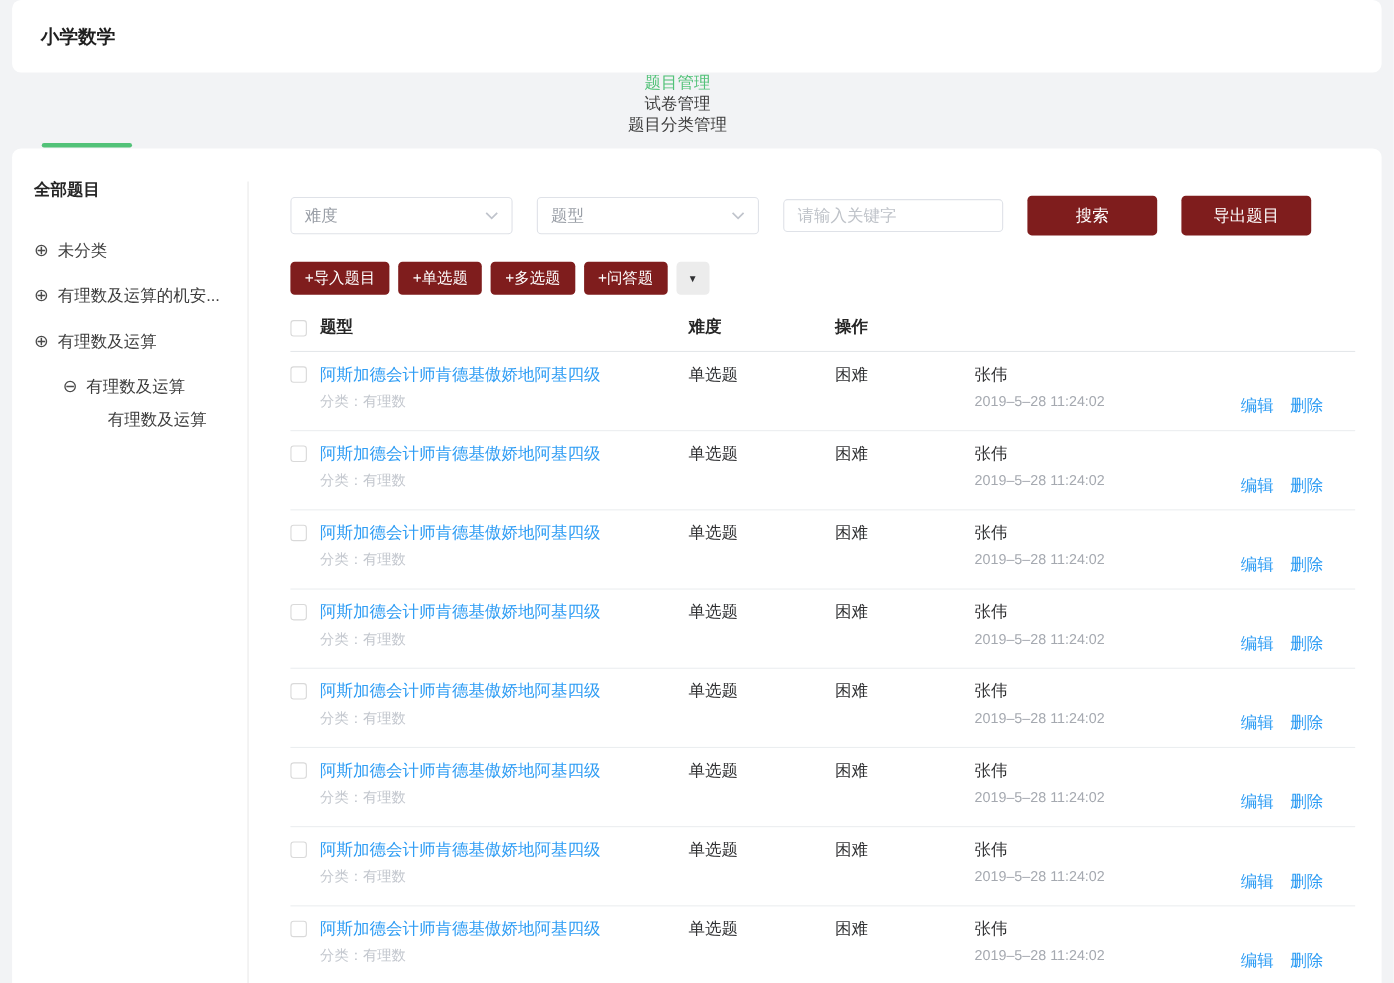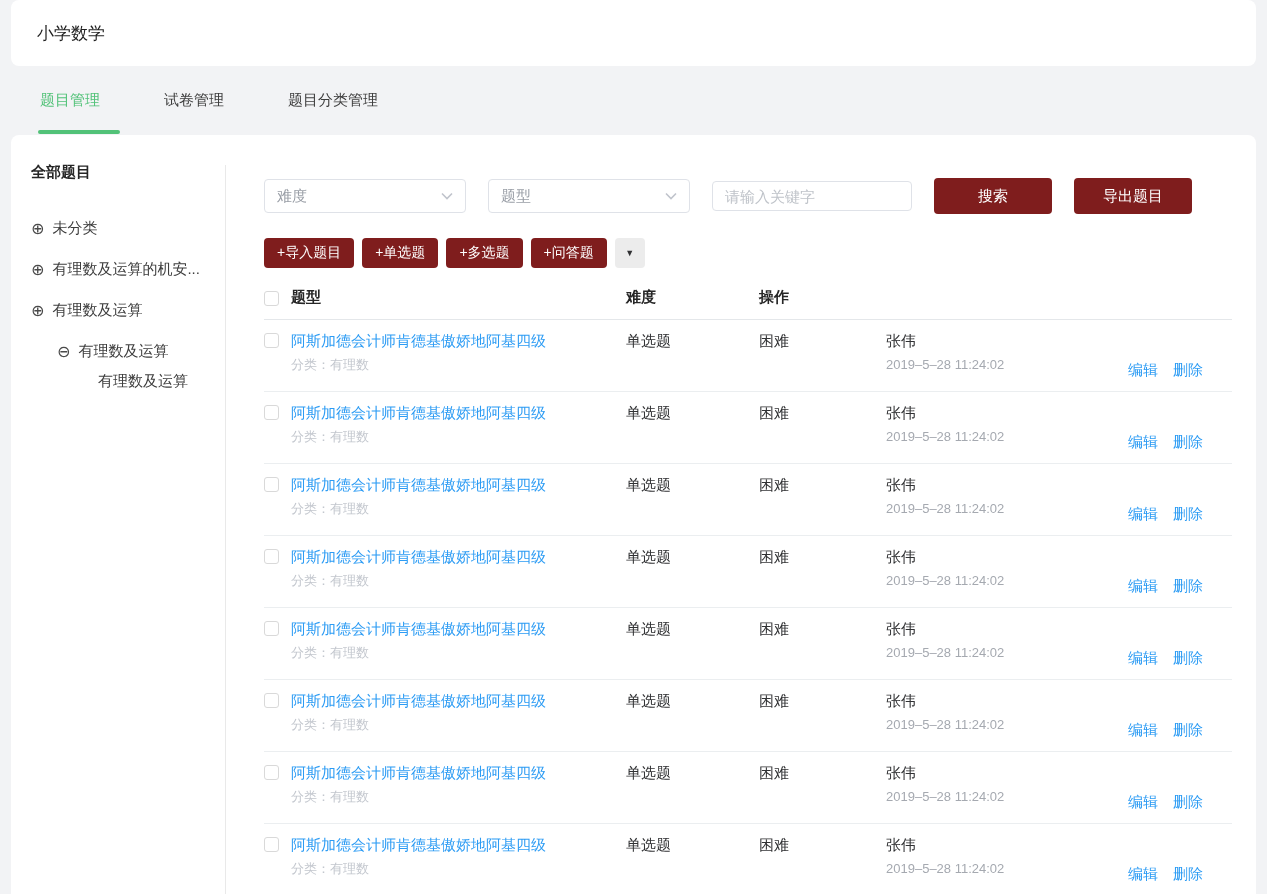--- a/index.html
+++ b/index.html
@@ -8,25 +8,25 @@
     background:#f2f3f5;
     font-family:"Liberation Sans","DejaVu Sans",sans-serif;
     font-size:15px; color:#303133;
     overflow:hidden;
   }
   
   .header-card {
     margin:0 11px; height:66px; background:#fff; border-radius:8px;
     display:flex; align-items:center; padding-left:26px;
   }
-  .page-title { font-size:17px; font-weight:400; color:#1f1f1f; }
+  .page-title { font-size:17px; font-weight:700; color:#1f1f1f; }
 
   
   .tab-bar { margin:0 11px; height:69px; position:relative;
-    display:flex; align-items:center; padding-left:29px; }
+    display:flex; align-items:center; padding-left:29px;flex-direction:column; }
   .tab { font-size:15px; color:#3d3d3d; margin-right:64px; cursor:pointer; }
   .tab.active { color:#52c278; }
   .tab-underline {
     position:absolute; left:27px; bottom:1px; width:82px; height:4px;
     background:#52c278; border-radius:2px;
   }
 
   
   .main-card {
     margin:0 11px; height:759px; background:#fff;

